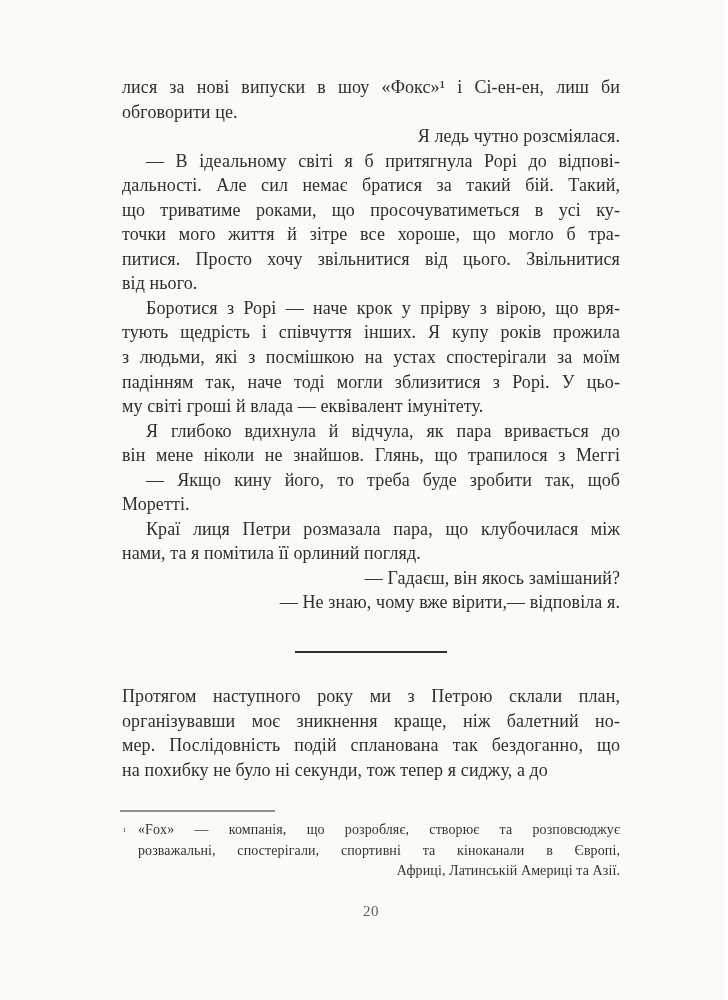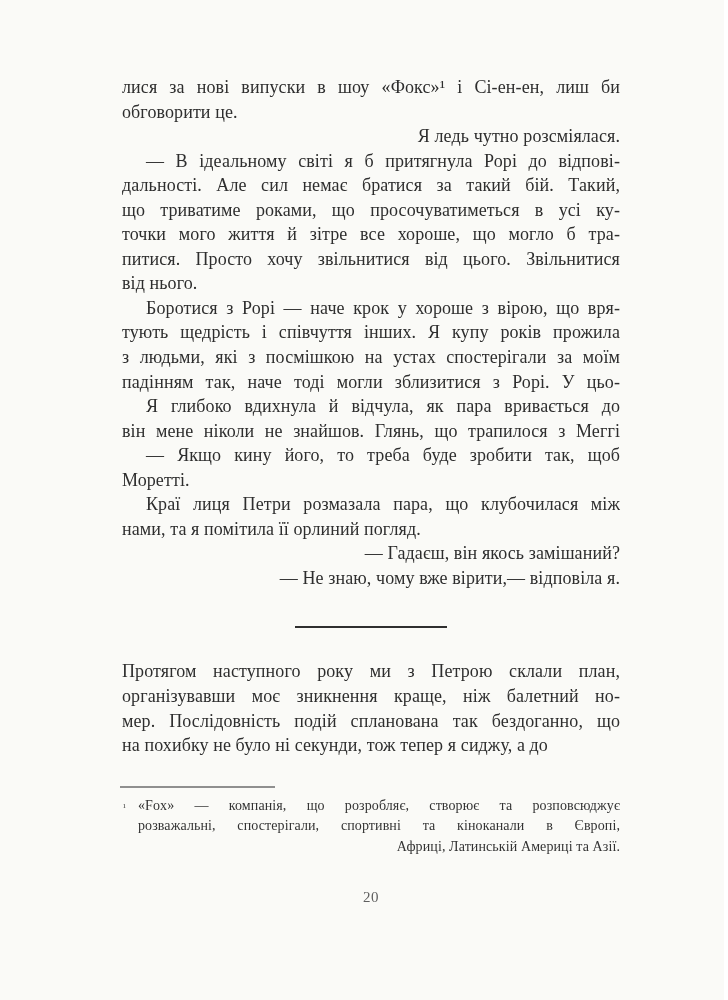--- a/index.html
+++ b/index.html
@@ -73,21 +73,21 @@
     white-space: nowrap;
     text-align: right;
   }
   .fline.just {
     white-space: normal;
     text-align: justify;
     text-align-last: justify;
     font-family: Liberation Serif, serif;
   }
   .page-number {
-    margin-top: 32px;
+    margin-top: 21px;
     text-align: center;
     font-size: 15px;
     letter-spacing: 0.5px;
     color: #5f5f5f;
   }
 </style>
 </head>
 <body>
 
 <div class="page">
@@ -96,24 +96,25 @@
     <section class="body-section" id="body-section-1">
         <div class="line just">лися за нові випуски в шоу «Фокс»¹ і Сі-ен-ен, лиш би</div>
         <div class="line">обговорити це.</div>
         <div class="line indent">Я ледь чутно розсміялася.</div>
         <div class="line just indent">— В ідеальному світі я б притягнула Рорі до відпові-</div>
         <div class="line just">дальності. Але сил немає братися за такий бій. Такий,</div>
         <div class="line just">що триватиме роками, що просочуватиметься в усі ку-</div>
         <div class="line just">точки мого життя й зітре все хороше, що могло б тра-</div>
         <div class="line just">питися. Просто хочу звільнитися від цього. Звільнитися</div>
         <div class="line">від нього.</div>
-        <div class="line just indent">Боротися з Рорі — наче крок у хороше з вірою, що вря-</div>
+        <div class="line just indent">Боротися з Рорі — наче крок у прірву з вірою, що вря-</div>
         <div class="line just">тують щедрість і співчуття інших. Я купу років прожила</div>
         <div class="line just">з людьми, які з посмішкою на устах спостерігали за моїм</div>
         <div class="line just">падінням так, наче тоді могли зблизитися з Рорі. У цьо-</div>
+        <div class="line">му світі гроші й влада — еквівалент імунітету.</div>
         <div class="line just indent">Я глибоко вдихнула й відчула, як пара вривається до</div>
         <div class="line just">він мене ніколи не знайшов. Глянь, що трапилося з Меггі</div>
         <div class="line just indent">— Якщо кину його, то треба буде зробити так, щоб</div>
         <div class="line">Моретті.</div>
         <div class="line just indent">Краї лиця Петри розмазала пара, що клубочилася між</div>
         <div class="line">нами, та я помітила її орлиний погляд.</div>
         <div class="line indent">— Гадаєш, він якось замішаний?</div>
         <div class="line indent">— Не знаю, чому вже вірити,— відповіла я.</div>
       </section>
 

